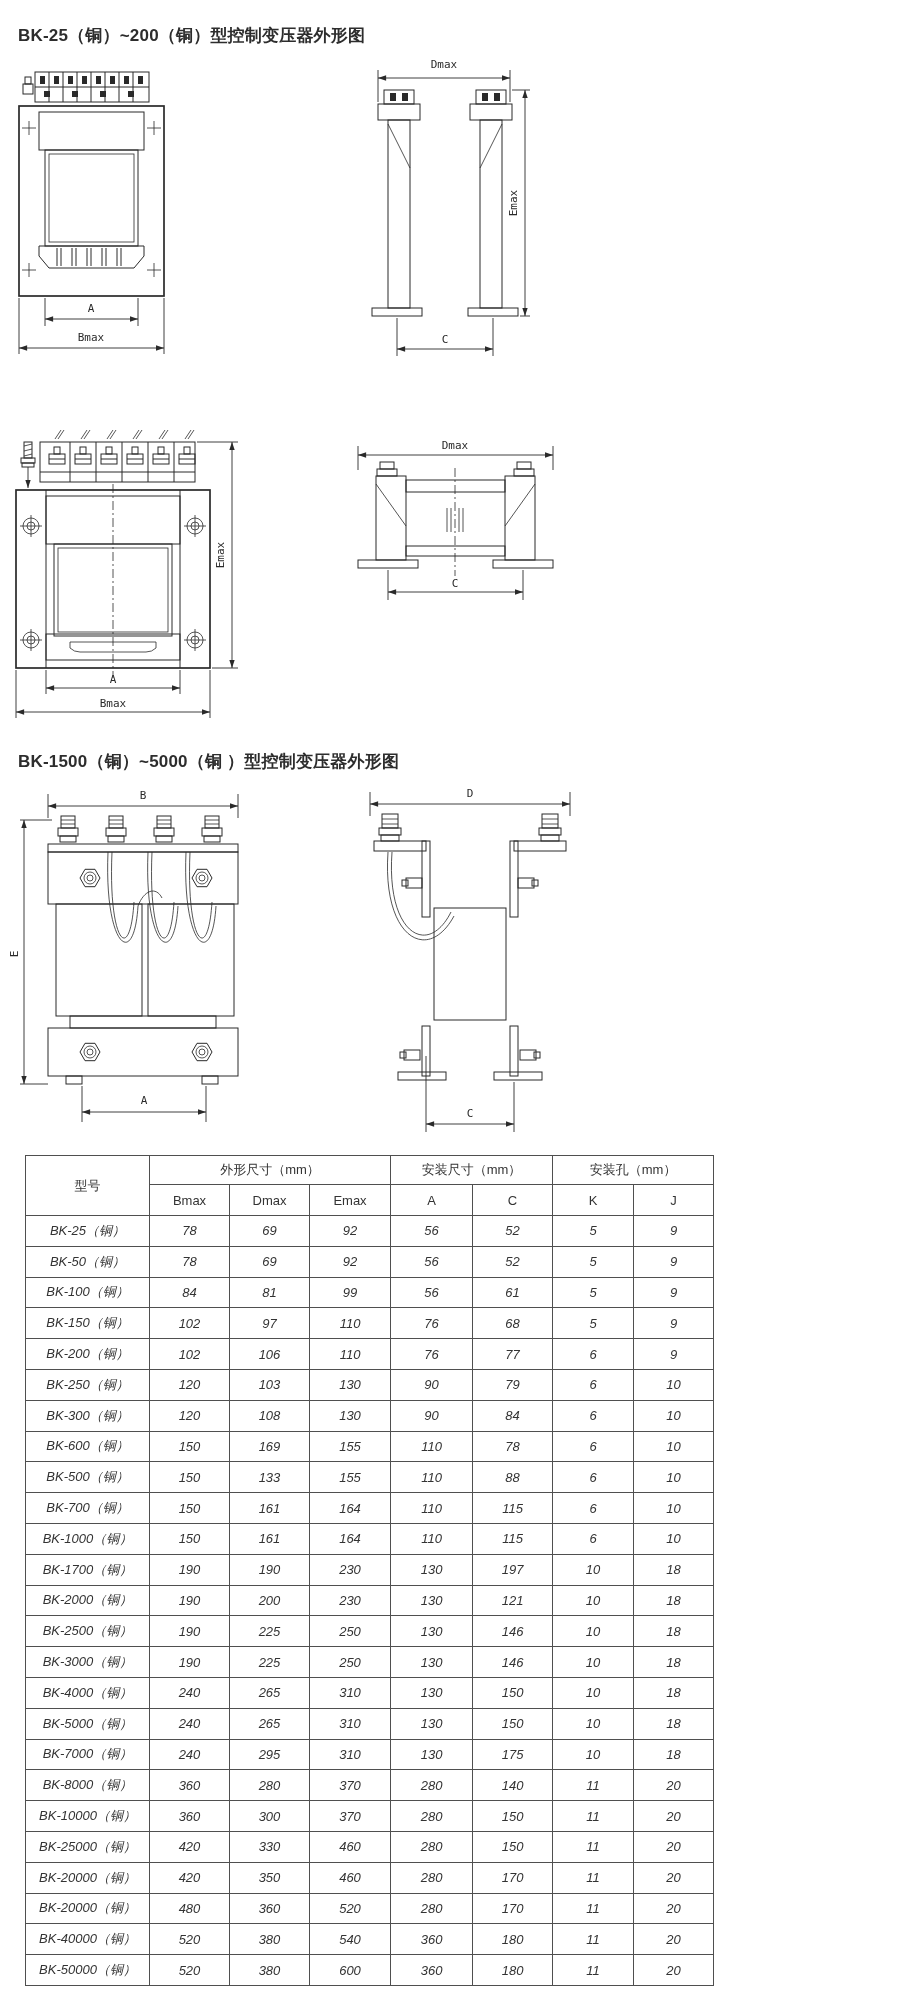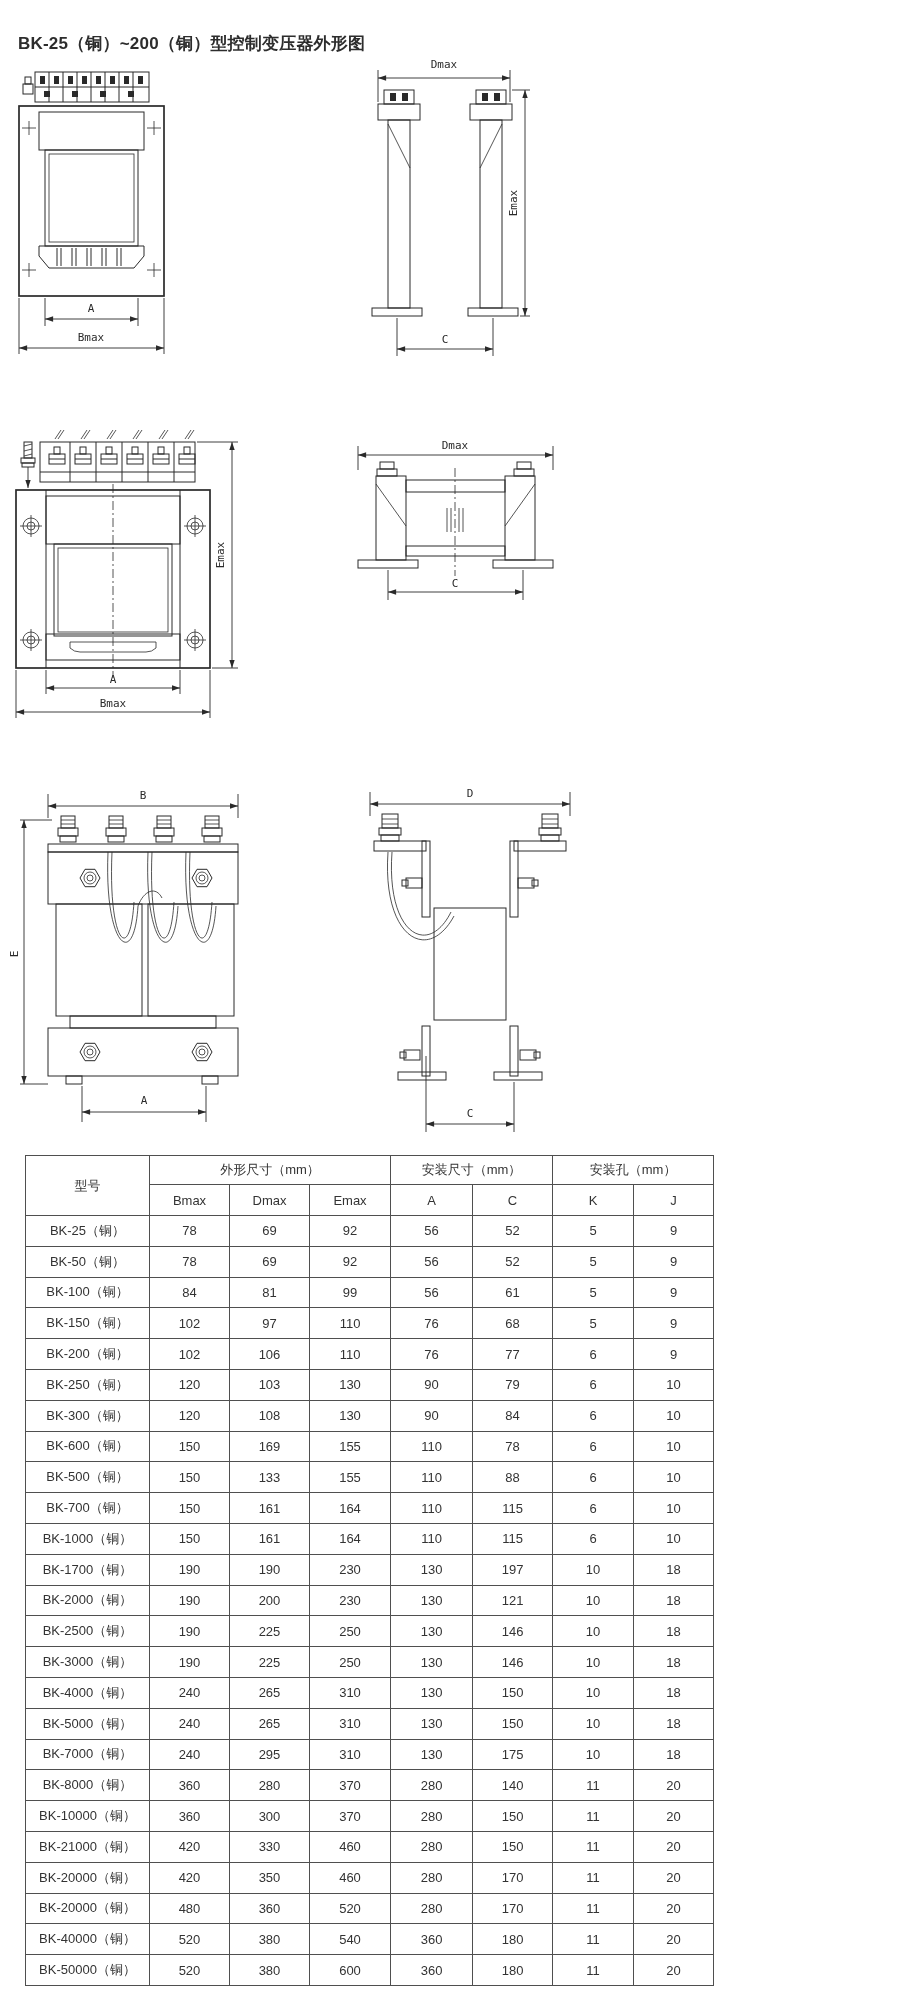--- a/index.html
+++ b/index.html
@@ -1,38 +1,38 @@
 <!DOCTYPE html>
 <html style="--line: #2a2a2a; --border: #4f4f4f; --text: #333333; --heading: #2d2d2d;"><head>
 <meta charset="utf-8">
 <style>
   :root{ --line:#2a2a2a; --border:#4f4f4f; --text:#333333; --heading:#2d2d2d; }
   *{margin:0;padding:0;box-sizing:border-box;}
   html,body{background:#ffffff;}
   body{font-family:"Liberation Sans", sans-serif;}
   .page{position:relative;width:900px;height:2006px;background:#fff;overflow:hidden;}
   .sec-heading{position:absolute;left:18px;font-size:17px;font-weight:bold;color:var(--heading);
-    letter-spacing:0.2px;white-space:nowrap;margin-top:8px;}
+    letter-spacing:0.2px;white-space:nowrap;}
   .fig{position:absolute;}
   
   .ln{fill:none;stroke:var(--line);stroke-width:1;}
   .lnb{fill:none;stroke:var(--line);stroke-width:1.7;}
   .thin{fill:none;stroke:var(--line);stroke-width:0.8;}
   .fil{fill:var(--line);stroke:none;}
   .dim{fill:none;stroke:var(--line);stroke-width:0.9;}
   .cl{fill:none;stroke:var(--line);stroke-width:0.8;stroke-dasharray:9 3 2 3;}
   .dimtxt{font-family:"DejaVu Sans Mono", monospace;font-size:11px;fill:var(--line);}
   
   .spec-table-wrap{position:absolute;left:25px;top:1155px;}
   table.spec{border-collapse:collapse;table-layout:fixed;width:688px;}
   table.spec th, table.spec td{border:1px solid var(--border);text-align:center;vertical-align:middle;
     font-size:13px;color:var(--text);font-weight:normal;padding:0;overflow:hidden;white-space:nowrap;}
   table.spec thead tr.gh{height:29px;}
   table.spec thead tr.sh{height:31px;}
-  table.spec tbody tr{height:30.8px;}
+  table.spec tbody tr{height:30.8px;font-style:italic;}
 </style>
 </head>
 <body>
 
 <div class="page">
 
   <div class="sec-heading" style="top:24px;">BK-25（铜）~200（铜）型控制变压器外形图</div>
 
   <svg class="fig" style="left:14px;top:58px;" width="155" height="300" viewBox="0 0 155 300">
     <defs>
@@ -318,20 +318,21 @@
       </g>
     </g>
     <g>
       <line class="dim" x1="40" y1="130" x2="40" y2="160"></line>
         <line class="dim" x1="175" y1="130" x2="175" y2="160"></line>
       <text class="dimtxt" x="107" y="147" text-anchor="middle">C</text>
       <line class="dim" x1="40" y1="152" x2="175" y2="152" marker-start="url(#aS-s2s)" marker-end="url(#aE-s2s)"></line>
     </g>
   </svg>
 
+  <div class="sec-heading" style="top:750px;">BK-1500（铜）~5000（铜 ）型控制变压器外形图</div>
 
   <svg class="fig" style="left:10px;top:786px;" width="255" height="355" viewBox="0 0 255 355">
     <defs>
       <marker id="aE-s3f" markerWidth="10" markerHeight="8" refX="9" refY="3" orient="auto">
           <path d="M0,0L9,3L0,6Z" class="fil"></path>
         </marker>
       <marker id="aS-s3f" markerWidth="10" markerHeight="8" refX="0" refY="3" orient="auto">
           <path d="M9,0L0,3L9,6Z" class="fil"></path>
         </marker>
     </defs>
@@ -714,21 +715,21 @@
             <td>BK-10000（铜）</td>
             <td>360</td>
             <td>300</td>
             <td>370</td>
             <td>280</td>
             <td>150</td>
             <td>11</td>
             <td>20</td>
           </tr>
           <tr>
-            <td>BK-21000（铜）</td>
+            <td>BK-25000（铜）</td>
             <td>420</td>
             <td>330</td>
             <td>460</td>
             <td>280</td>
             <td>150</td>
             <td>11</td>
             <td>20</td>
           </tr>
           <tr>
             <td>BK-20000（铜）</td>

